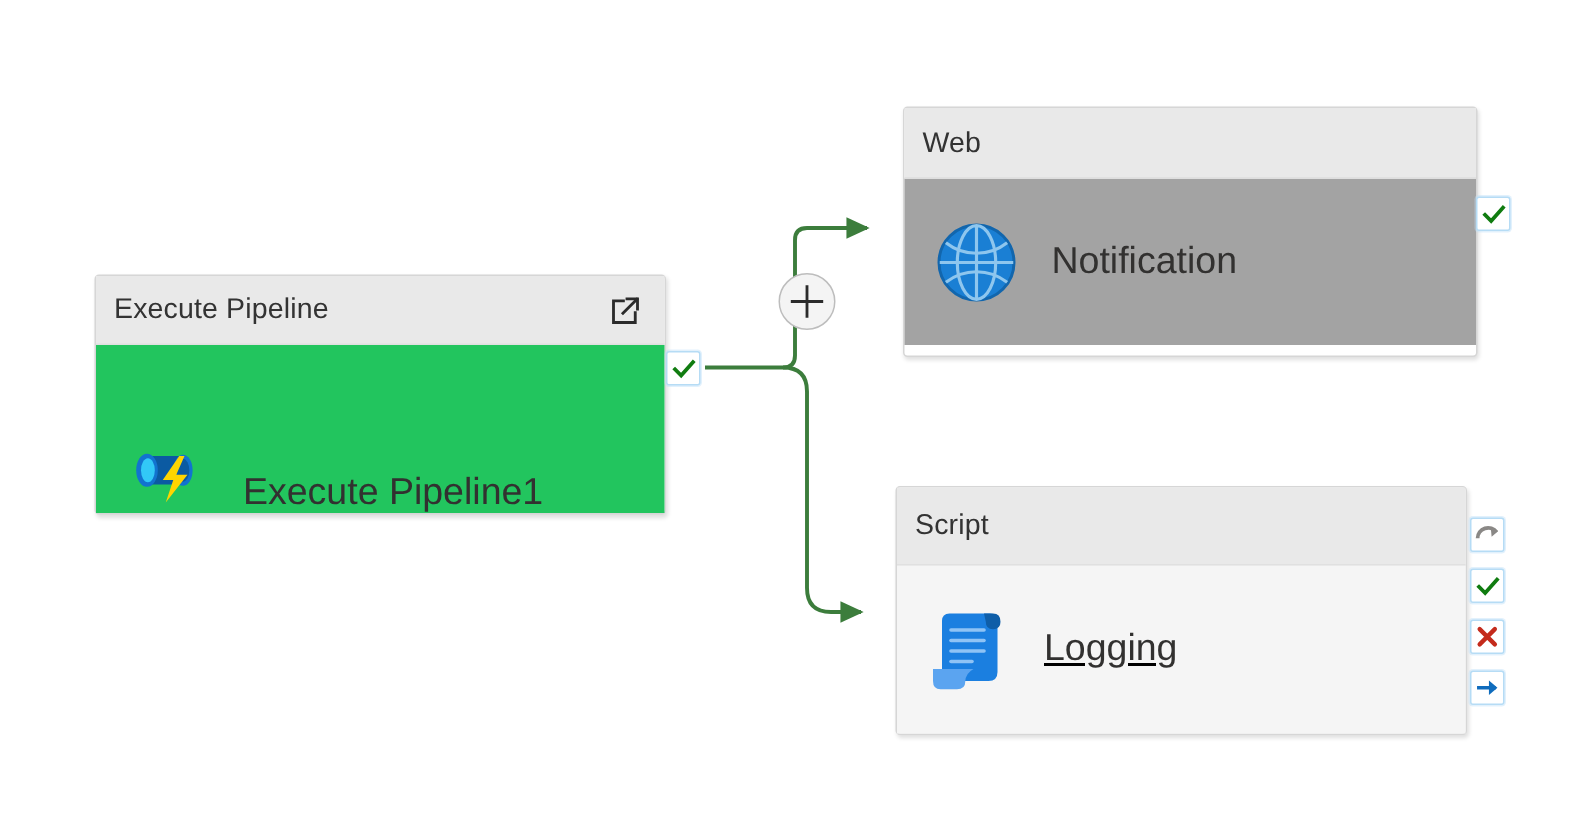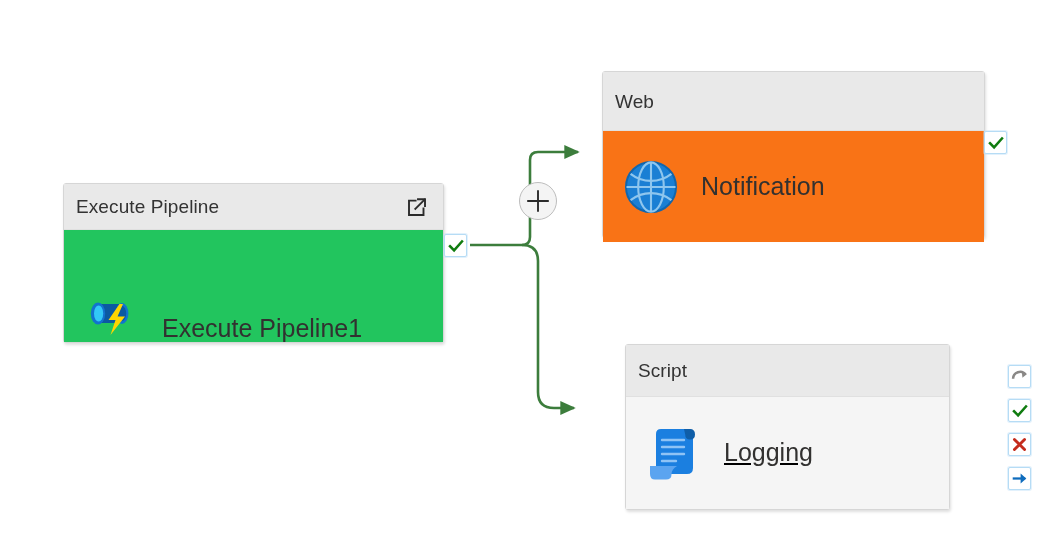--- a/index.html
+++ b/index.html
@@ -169,24 +169,24 @@
     </div>
 
     <div class="badge" style="left:380px; top:50px;">
       <svg width="16" height="16" viewBox="0 0 16 16">
         <path d="M2 8.2 L6.1 12.4 L14 3.4" fill="none" stroke="#107c10" stroke-width="2.5" stroke-linecap="square" stroke-linejoin="miter"></path>
       </svg>
     </div>
   </div>
 
   <div class="node" style="left:602px; top:71px; width:383px; height:167px;">
-    <div class="node-header" style="height:59px;">
+    <div class="node-header" style="height:47px;">
       <span class="node-header-title">Web</span>
     </div>
-    <div class="node-body" style="height:calc(100% - 54px); background:#f97316;">
+    <div class="node-body" style="height:calc(100% - 54px); background:#a3a3a3;">
       <span class="node-icon">
         <svg width="56" height="56" viewBox="0 0 56 56">
           <circle cx="28" cy="28" r="25" fill="#1a7fd4"></circle>
           <circle cx="28" cy="28" r="25" fill="none" stroke="#1266ad" stroke-width="2"></circle>
           <g fill="none" stroke="#8ec6ee" stroke-width="2.1">
             <line x1="3.5" y1="28" x2="52.5" y2="28"></line>
             <line x1="28" y1="3.2" x2="28" y2="52.8"></line>
             <ellipse cx="28" cy="28" rx="12.8" ry="24.6"></ellipse>
             <path d="M7.6 14.8 A 33 33 0 0 0 48.4 14.8"></path>
             <path d="M7.6 41.2 A 33 33 0 0 1 48.4 41.2"></path>
@@ -195,21 +195,21 @@
       </span>
       <span class="node-label">Notification</span>
     </div>
     <div class="badge" style="left:381px; top:59px;">
       <svg width="16" height="16" viewBox="0 0 16 16">
         <path d="M2 8.2 L6.1 12.4 L14 3.4" fill="none" stroke="#107c10" stroke-width="2.5" stroke-linecap="square" stroke-linejoin="miter"></path>
       </svg>
     </div>
   </div>
 
-  <div class="node" style="left:597px; top:344px; width:325px; height:166px;margin-left:28px;">
+  <div class="node" style="left:597px; top:324px; width:381px; height:166px;">
     <div class="node-header" style="height:52px;">
       <span class="node-header-title">Script</span>
     </div>
     <div class="node-body" style="height:calc(100% - 52px); background:#f5f5f5;text-decoration:underline;">
       <span class="node-icon">
         <svg width="56" height="58" viewBox="0 0 56 58">
 
           <path d="M10 10 Q10 5 15 5 L42 5 Q47 5 47 10 L47 44 Q47 50 41 50 L14 50 Q10 50 10 46 Z" fill="#1b7fe0"></path>
 
           <path d="M38 5 L44 5 Q49 5 49 10.5 Q49 15.5 44 15.5 Q39.2 15.5 39.2 10.5 Z" fill="#0f5ea8"></path>

